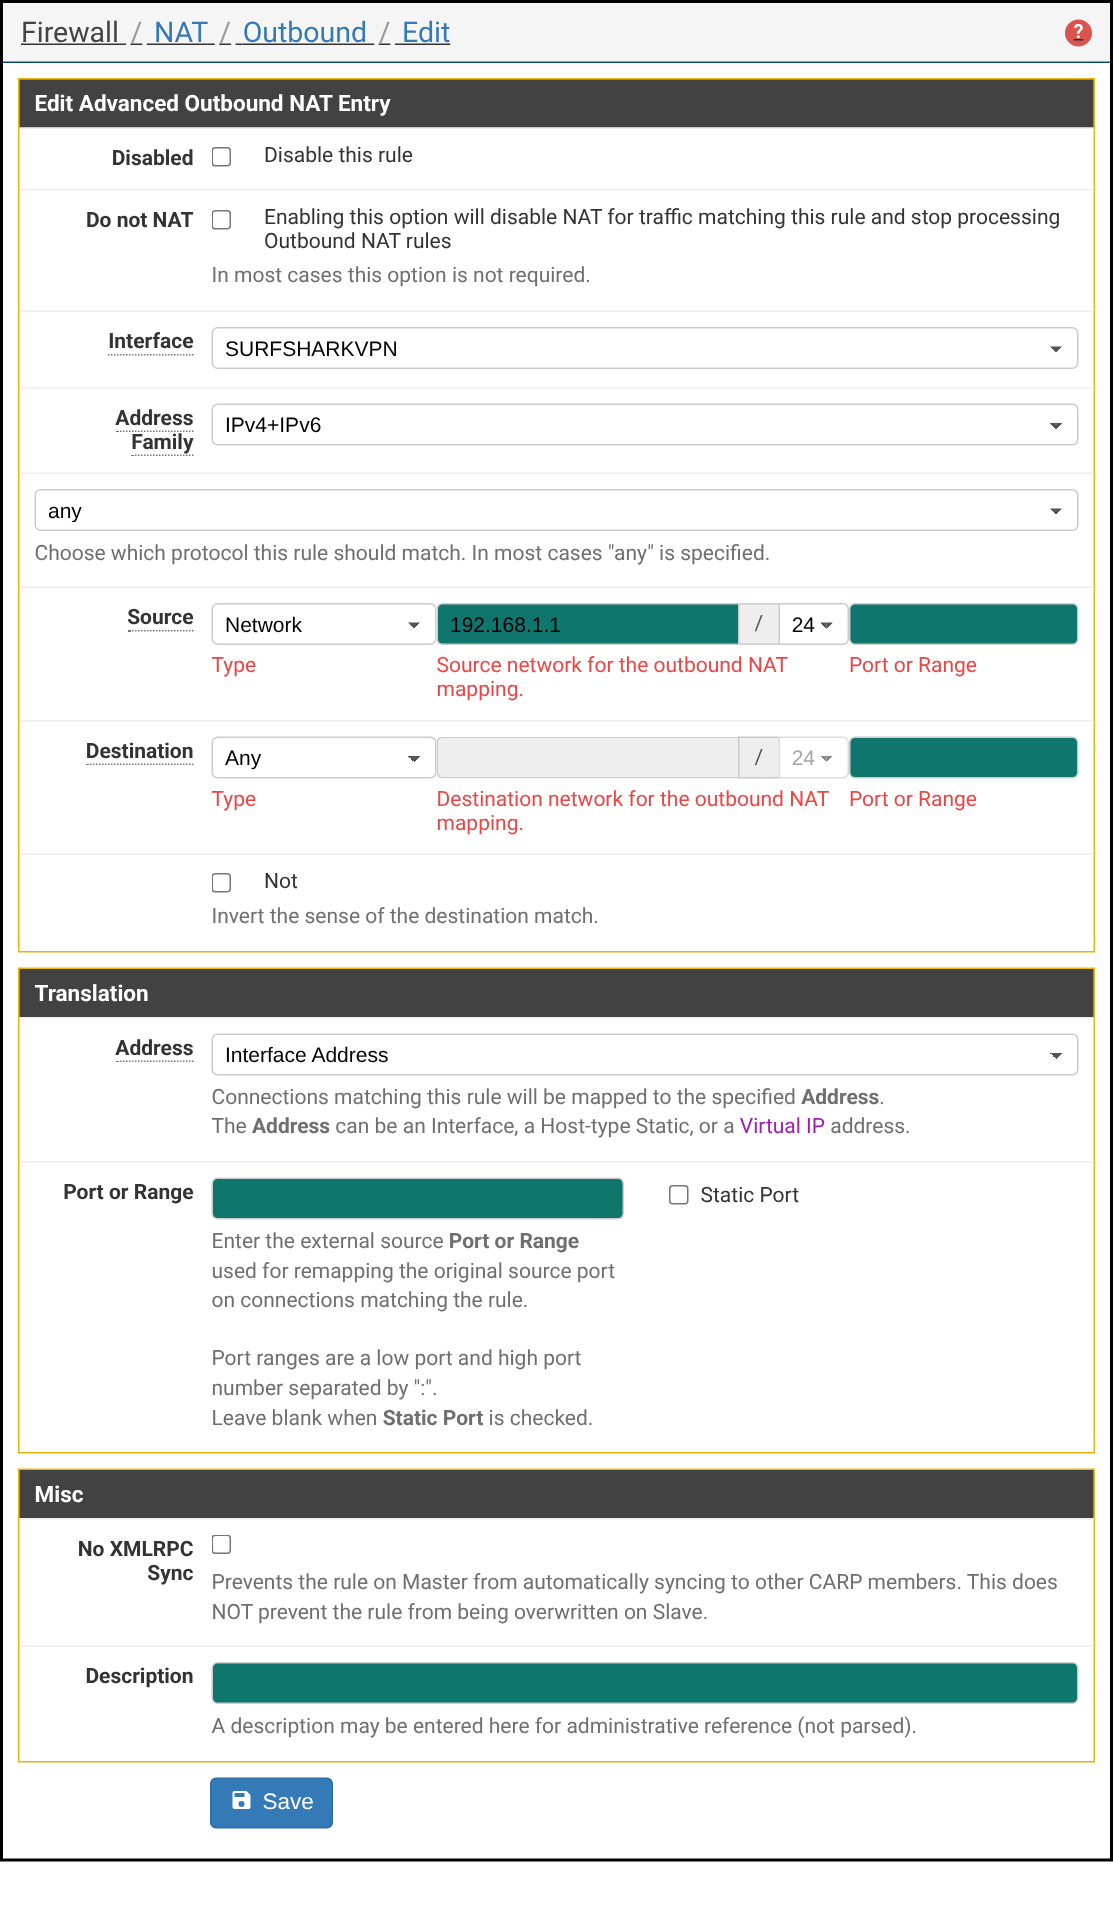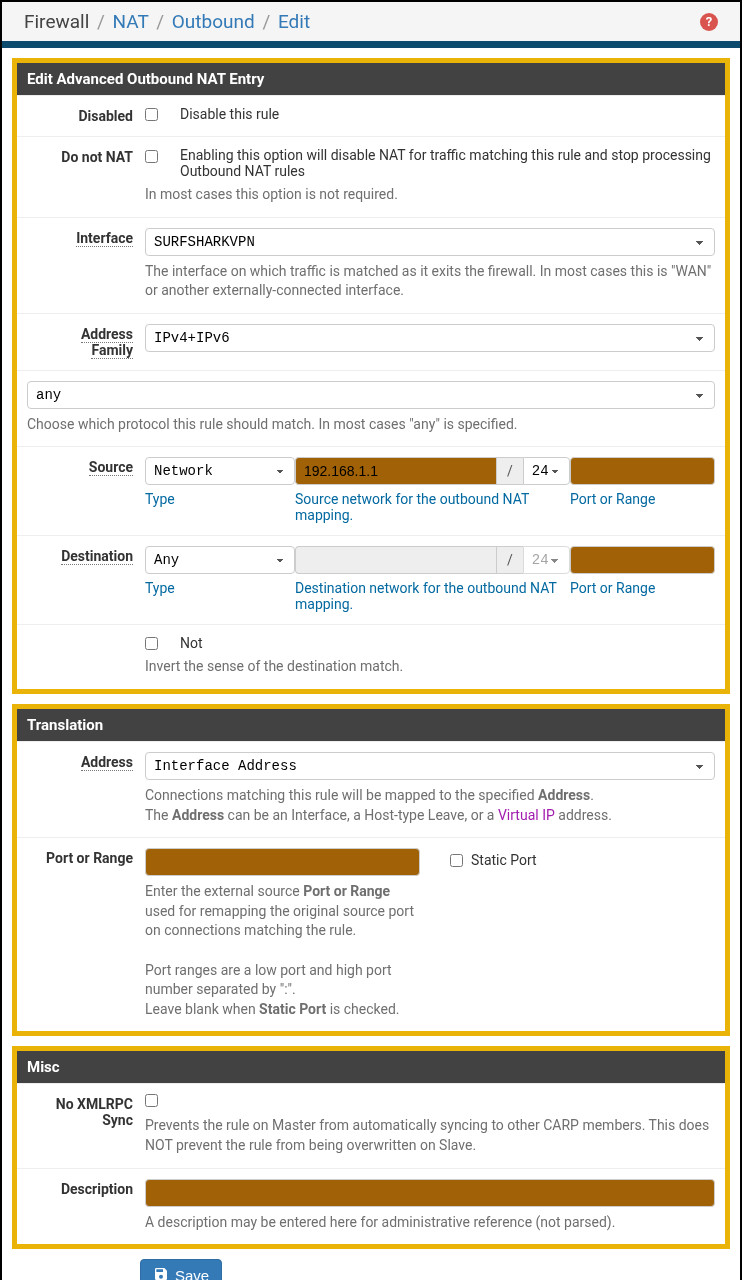--- a/index.html
+++ b/index.html
@@ -7,43 +7,44 @@
   font-family: -apple-system, BlinkMacSystemFont, "Segoe UI", Roboto, Helvetica, Arial, sans-serif;
   font-size: 14px;
   color: #333;
   background: #fff;
   width: 742px;
   border: 2px solid #000;
   padding: 0;
 }
 .page-header {
   background: #f5f5f5;
-  border-bottom: 7px solid #0c4a6e;
-  padding: 8px 22px;
+  border-bottom: 1px solid #0c4a6e;
+  padding: 8px 12px;
   display: flex;
   align-items: center;
   justify-content: space-between;
+  text-decoration: underline;
 }
 .breadcrumb {
   font-size: 19px;
   color: #444;
 }
 .breadcrumb a { color: #337ab7; text-decoration: none; }
 .breadcrumb .sep { color: #999; margin: 0 3px; }
 .help-icon {
   width: 18px; height: 18px;
   border-radius: 50%;
   background: #d9534f;
   color: #fff;
   font-weight: bold;
   font-size: 13px;
   display: inline-flex;
   align-items: center; justify-content: center;
 }
-.panel { margin: 10px 10px 0 10px; border: 5px solid #eab308; }
+.panel { margin: 10px 10px 0 10px; border: 1px solid #eab308; }
 .panel-heading {
   background: #424242;
   color: #fff;
   font-weight: bold;
   font-size: 15px;
   padding: 7px 10px;
 }
 .form-group {
   display: flex;
   padding: 10px 10px 12px 10px;
@@ -60,46 +61,45 @@
 }
 .col-label .dotted { border-bottom: 1px dotted #777; }
 .col-content { flex: 1; min-width: 0; }
 .help-text { color: #6f6f6f; font-size: 14px; margin-top: 6px; line-height: 1.4; }
 .form-control, select.form-control {
   width: 100%;
   border: 1px solid #ccc;
   border-radius: 4px;
   padding: 4px 8px;
   font-size: 14px;
-  background: #a16207;
+  background: #0f766e;
   height: 28px;
 }
 select.form-control {
   appearance: none;
   background-image: linear-gradient(45deg, transparent 50%, #555 50%), linear-gradient(135deg, #555 50%, transparent 50%);
   background-position: calc(100% - 14px) 12px, calc(100% - 10px) 12px;
   background-size: 4px 4px, 4px 4px;
   background-repeat: no-repeat;
   background-color: #fff;
   padding-right: 18px;
-  font-family: Liberation Mono, monospace;
 }
 .input-group { display: flex; }
 .input-group .form-control { border-radius: 4px 0 0 4px; border-right: none; }
 .input-group-addon {
   display: flex; align-items: center; justify-content: center;
   background: #eee; border: 1px solid #ccc; border-right: none;
   padding: 0 10px; font-size: 14px; color: #555;
 }
 .input-group select.form-control { border-radius: 0 4px 4px 0; border-right: 1px solid #ccc; width: 55px; }
 .row3 { display: flex; }
 .row3 .c1 { width: 150px; }
 .row3 .c2 { width: 275px; }
 .row3 .c3 { flex: 1; }
-.sub-label { color: #0369a1; font-size: 14px; margin-top: 6px; }
+.sub-label { color: #ef4444; font-size: 14px; margin-top: 6px; }
 .checkbox-line { display: flex; align-items: center; gap: 22px; }
 .checkbox-line input[type="checkbox"] { margin: 0; }
 .btn-primary {
   background: #337ab7; color: #fff;
   border: 1px solid #2e6da4; border-radius: 4px;
   padding: 6px 12px; font-size: 15px;
   display: inline-flex; align-items: center; gap: 6px;
   cursor: pointer;
 }
 .btn-row { padding: 10px 10px 20px 138px; }
@@ -149,21 +149,20 @@
       <div class="help-text">In most cases this option is not required.</div>
     </div>
   </div>
 
   <div class="form-group">
     <div class="col-label"><span class="dotted">Interface</span></div>
     <div class="col-content">
       <select class="form-control">
         <option>SURFSHARKVPN</option>
       </select>
-      <div class="help-text">The interface on which traffic is matched as it exits the firewall. In most cases this is "WAN" or another externally-connected interface.</div>
     </div>
   </div>
 
   <div class="form-group">
     <div class="col-label">
       <span class="dotted">Address</span><br>
       <span class="dotted">Family</span>
     </div>
     <div class="col-content">
       <select class="form-control">
@@ -253,21 +252,21 @@
   <div class="panel-heading">Translation</div>
 
   <div class="form-group">
     <div class="col-label"><span class="dotted">Address</span></div>
     <div class="col-content">
       <select class="form-control">
         <option>Interface Address</option>
       </select>
       <div class="help-text">
         <span>Connections matching this rule will be mapped to the specified </span><b>Address</b><span>.</span><br>
-        <span>The </span><b>Address</b><span> can be an Interface, a Host-type Leave, or a </span><a class="link" href="#">Virtual IP</a><span> address.</span>
+        <span>The </span><b>Address</b><span> can be an Interface, a Host-type Static, or a </span><a class="link" href="#">Virtual IP</a><span> address.</span>
       </div>
     </div>
   </div>
 
   <div class="form-group">
     <div class="col-label"><span>Port or Range</span></div>
     <div class="col-content">
       <div class="port-row">
         <div class="pcol1">
           <input class="form-control" style="">

